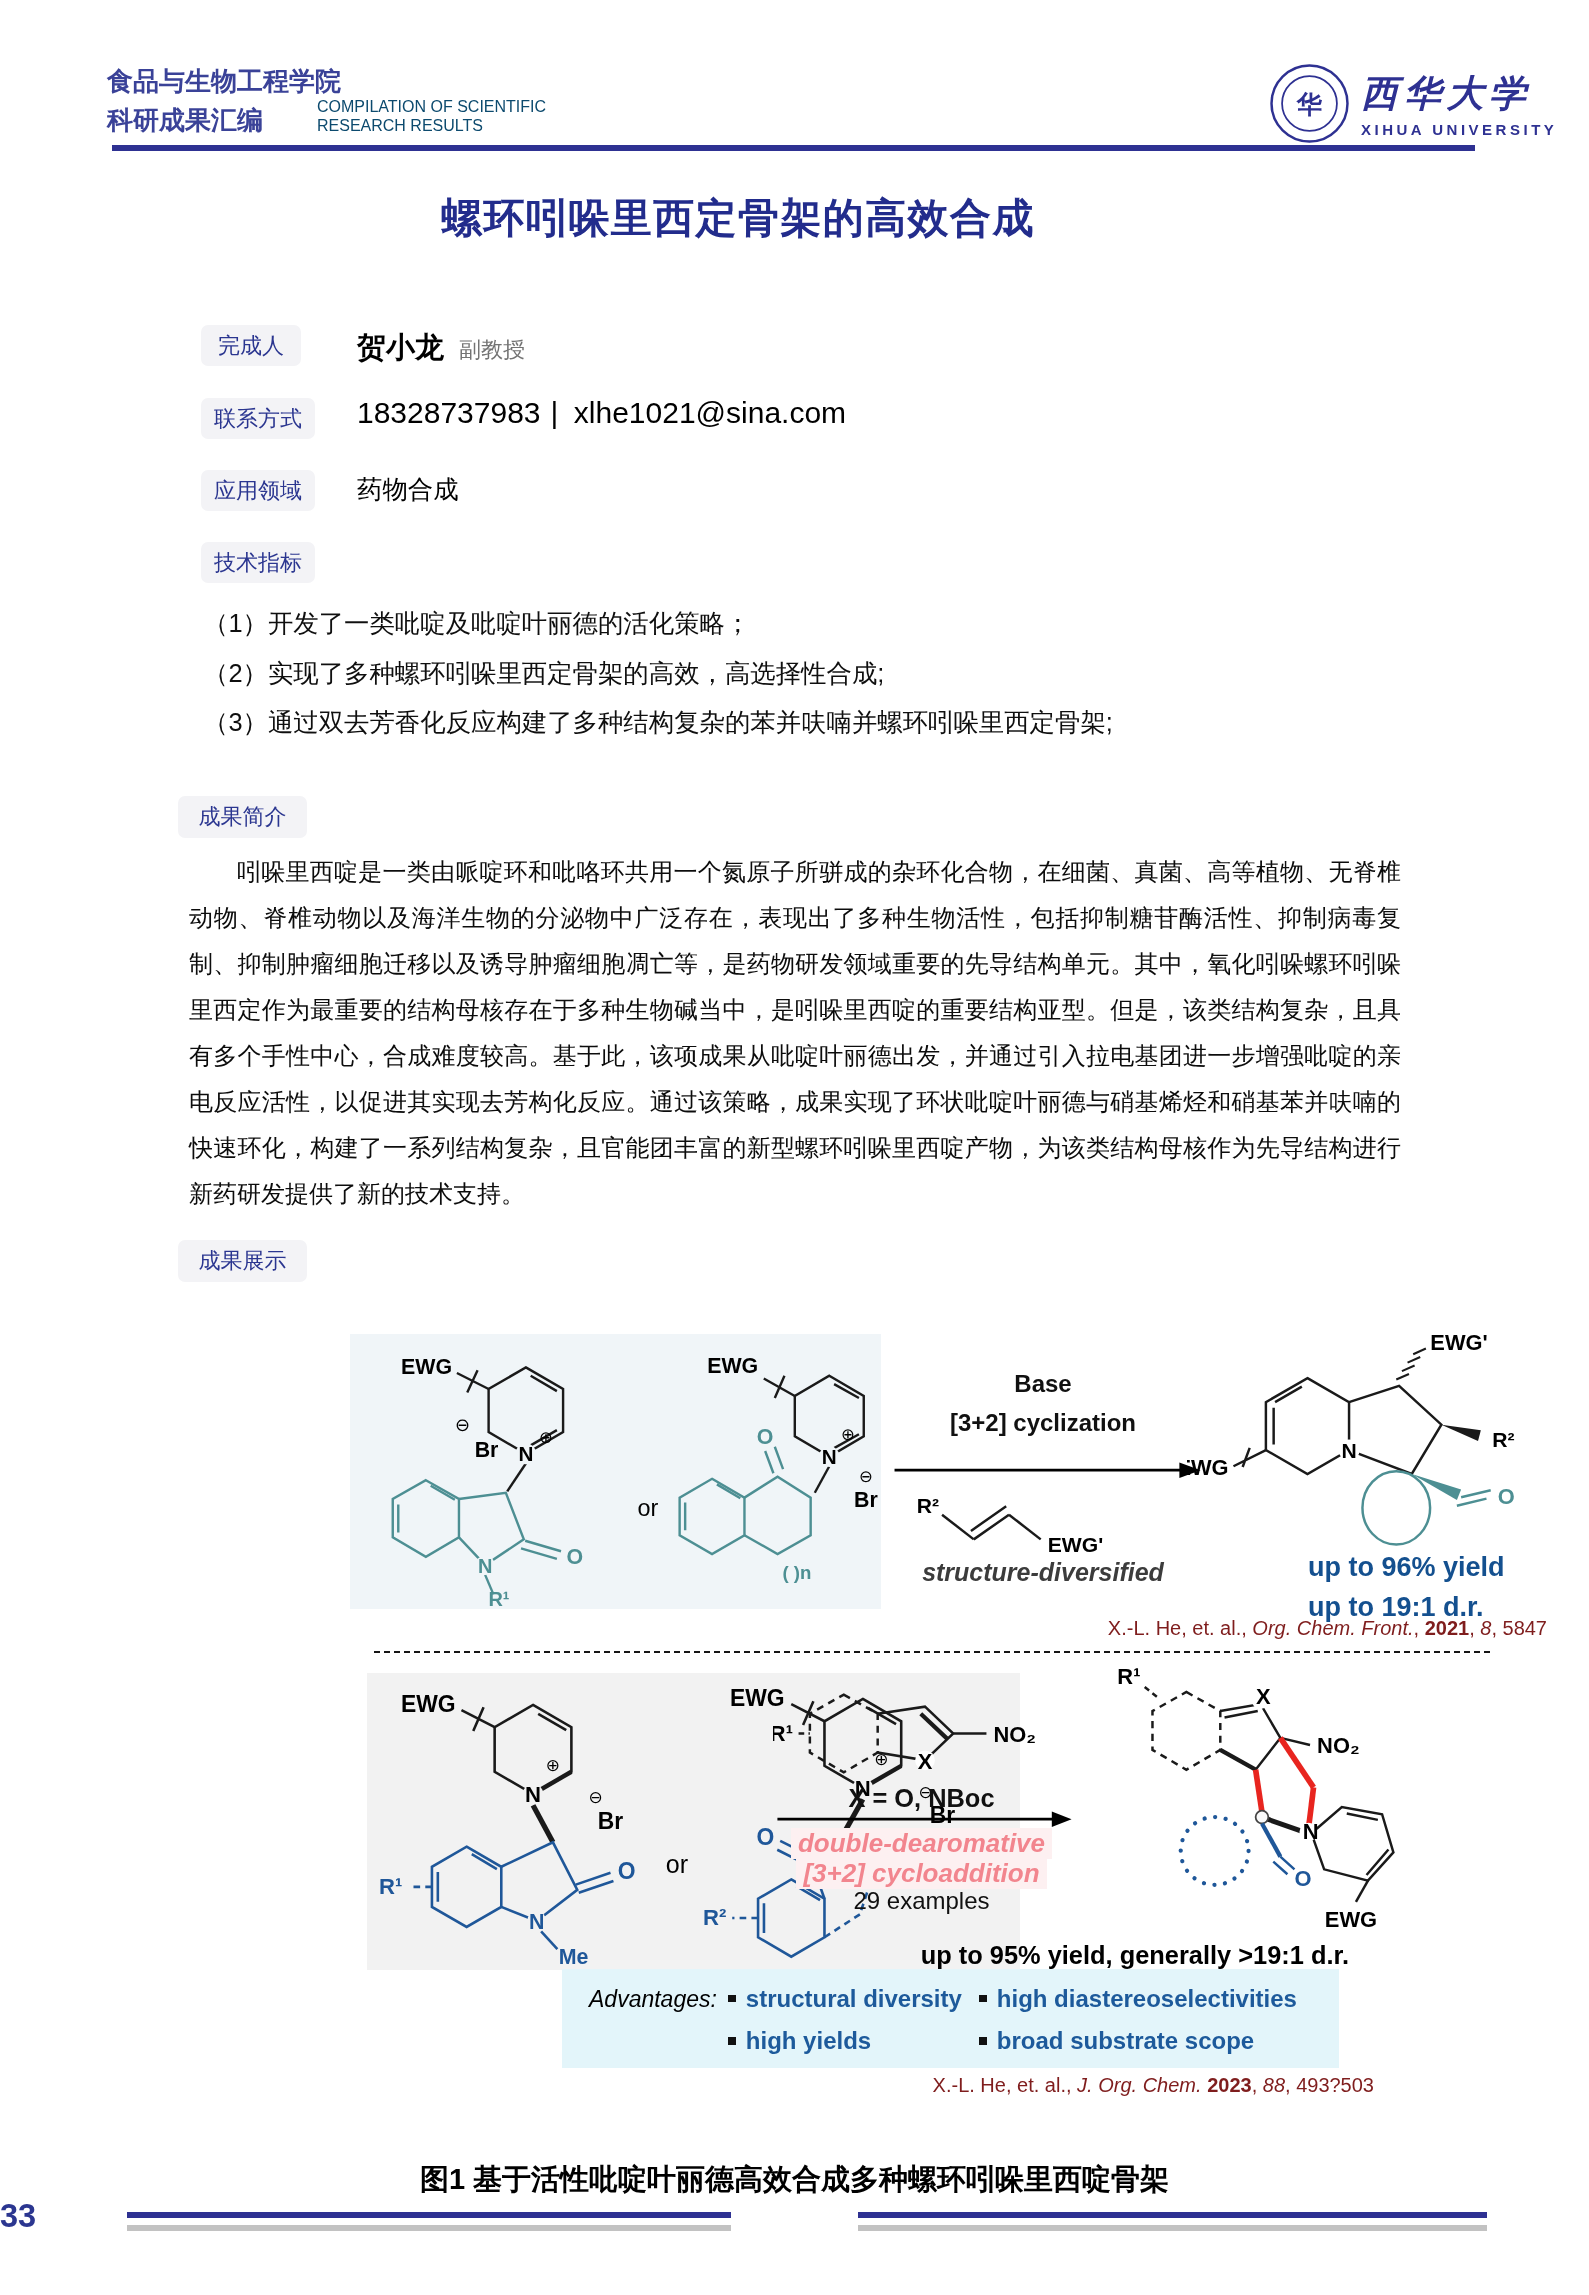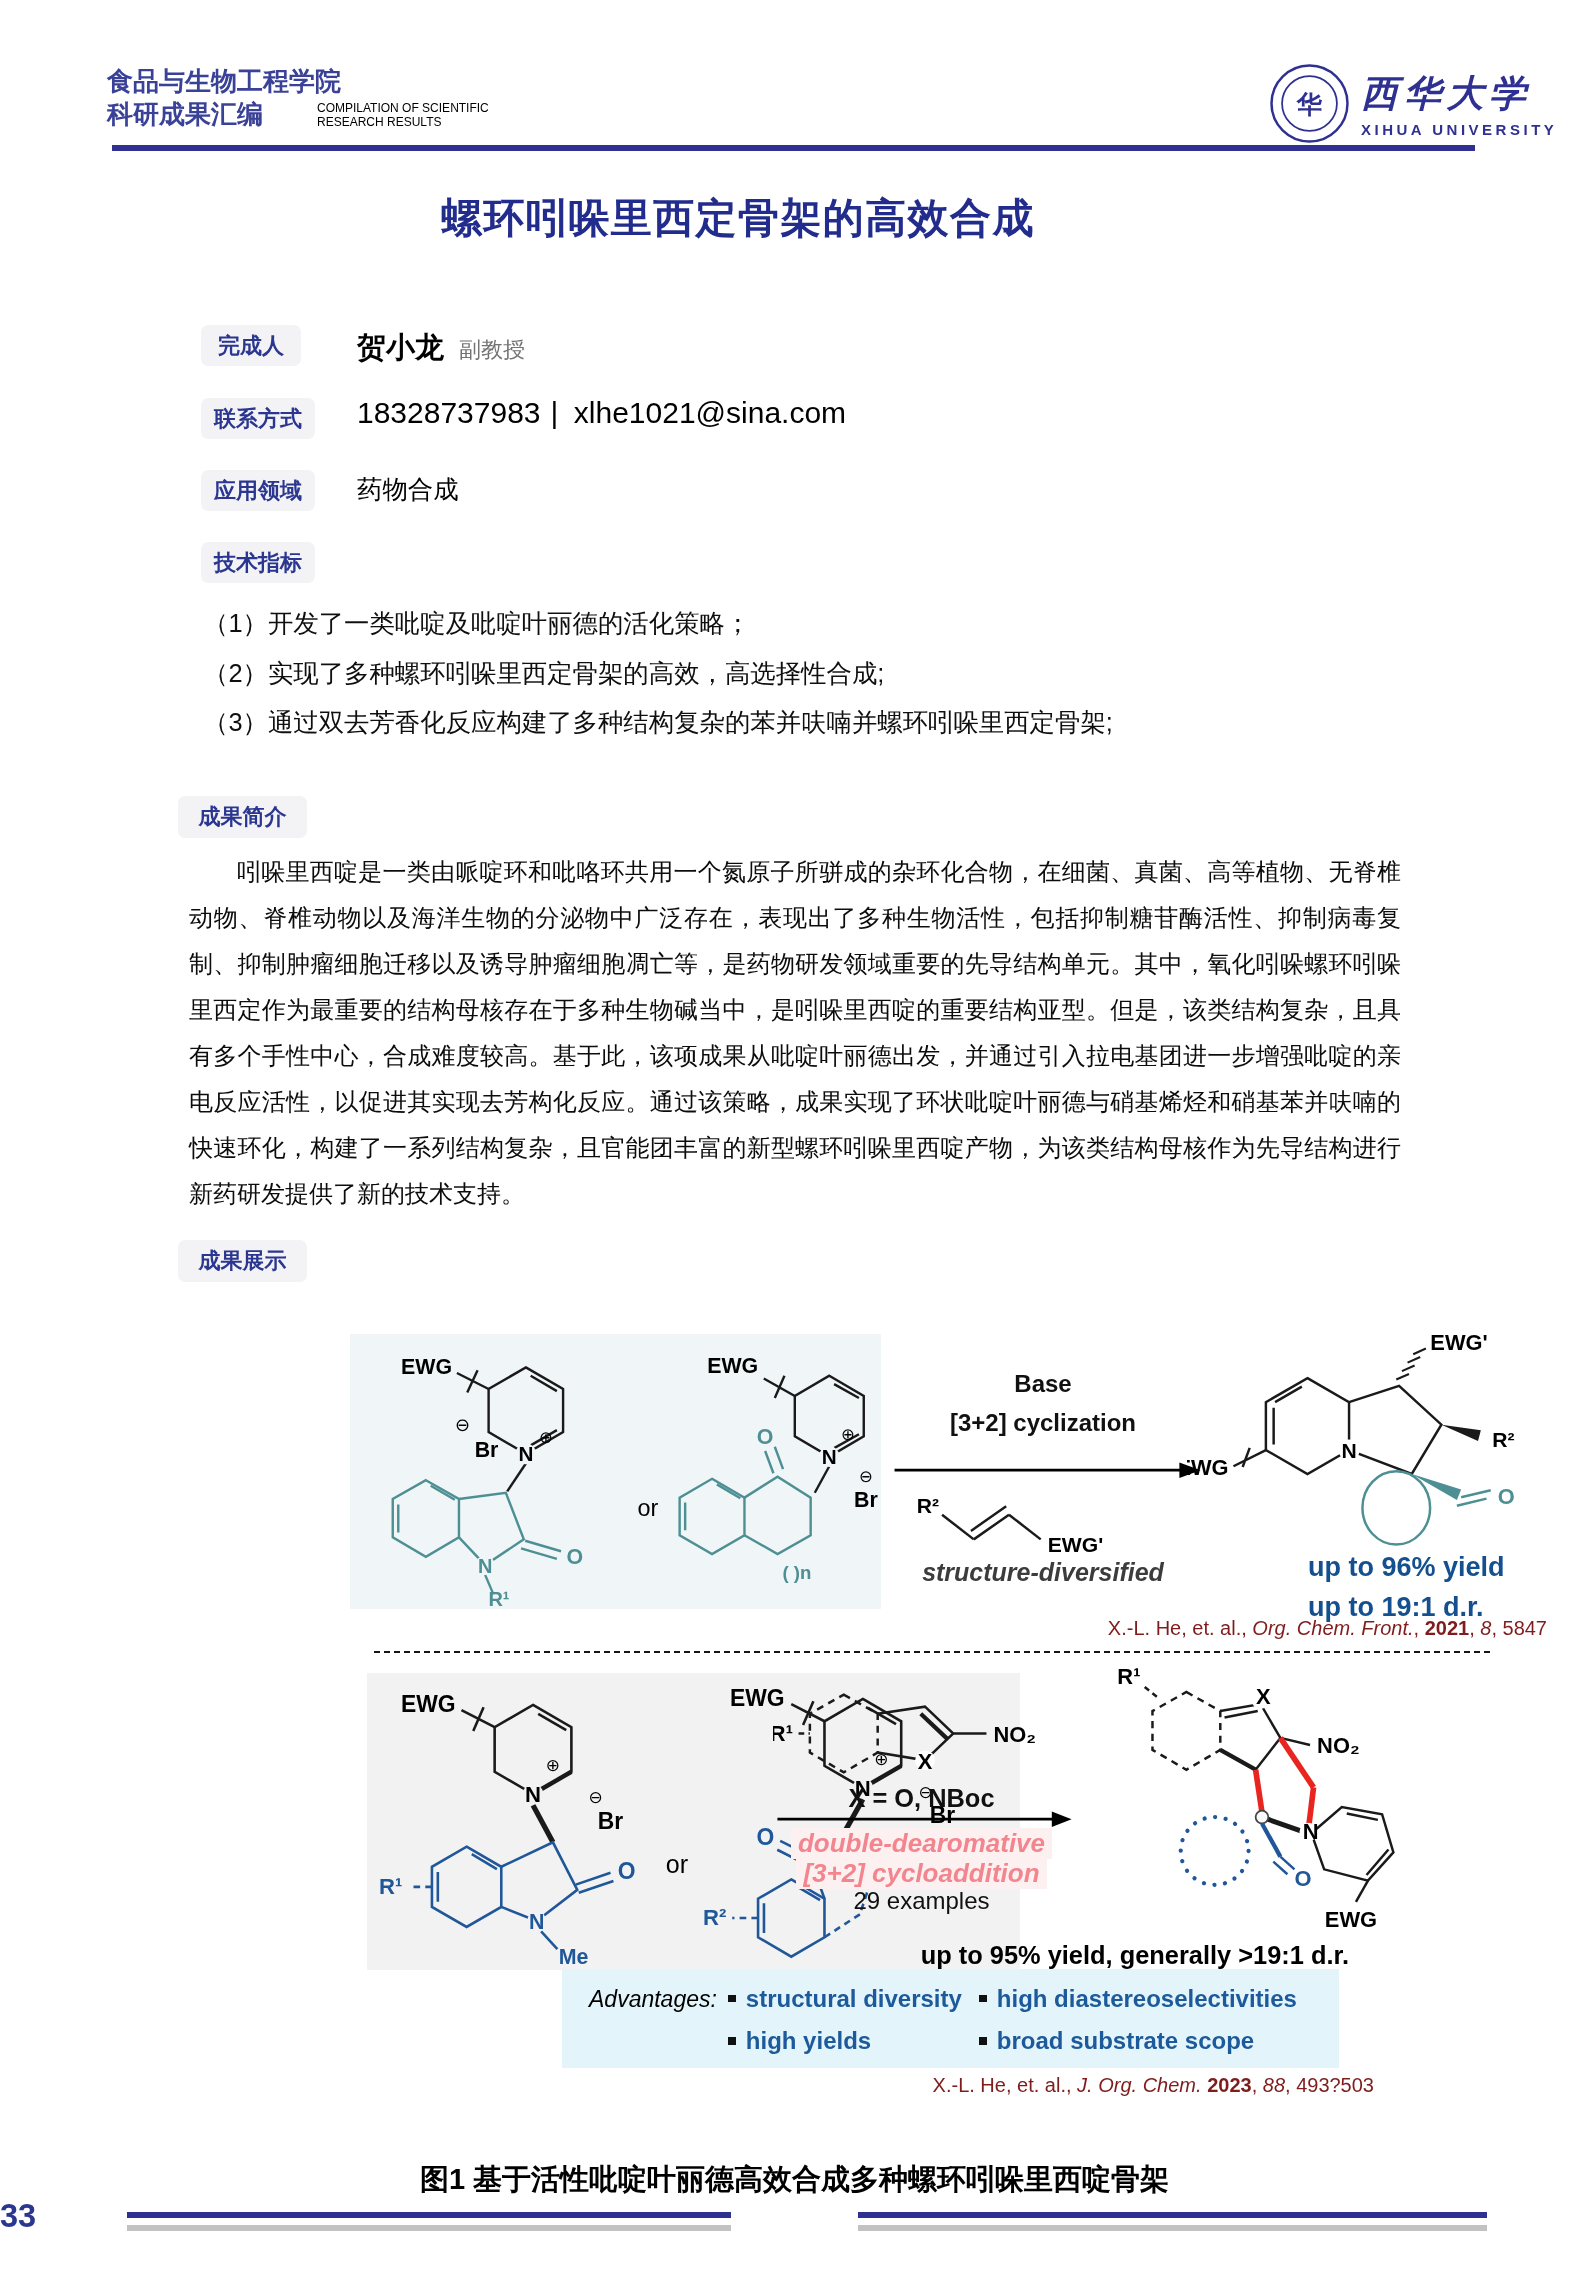--- a/index.html
+++ b/index.html
@@ -4,33 +4,33 @@
 <style>
   html,body{margin:0;padding:0;background:#888;}
   *{box-sizing:border-box;}
   .page{position:relative;width:1589px;height:2295px;background:#ffffff;
         font-family:"Liberation Sans",sans-serif;color:#111;overflow:hidden;margin:0 auto;}
   .abs{position:absolute;}
 
   
   .college{left:107px;top:65px;color:#3a4298;font-weight:bold;font-size:26px;line-height:1.28;}
   .college-row2{display:flex;align-items:flex-end;gap:44px;}
-  .college-en{margin-left:10px;color:#000000;font-size:12px;font-weight:normal;line-height:1.15;padding-bottom:2.1px;}
+  .college-en{margin-left:10px;color:#0c4a6e;font-size:16px;font-weight:normal;line-height:1.15;padding-bottom:2.1px;}
   .uni-block{left:1268px;top:62px;display:flex;align-items:center;}
   .uni-name{color:#2e3192;margin-left:10px;}
   .uni-cn{font-family:"DejaVu Serif","Liberation Serif",serif;font-style:italic;font-weight:bold;font-size:37px;letter-spacing:5.7px;}
   .uni-en{font-size:15px;font-weight:bold;letter-spacing:3.5px;margin-top:2.8px;}
   .header-rule{left:112px;top:145px;width:1363px;height:6.4px;background:#2e3192;}
 
   
   .page-title{left:0;top:191px;width:1476px;text-align:center;
               font-size:41px;font-weight:bold;color:#222c8c;letter-spacing:1.4px;}
 
   
-  .badge{background:#f3f3f6;border-radius:7px;color:#2b3690;font-weight:bold;
+  .badge{background:#f3f3f6;border-radius:7px;color:#2b3690;font-weight:normal;
          font-size:22px;display:flex;align-items:center;justify-content:center;}
   .b1{left:201px;top:325px;width:100px;height:41px;}
   .b2{left:201px;top:398px;width:114px;height:41px;}
   .b3{left:201px;top:470px;width:114px;height:41px;}
   .b4{left:201px;top:542px;width:114px;height:41px;}
   .b5{left:178px;top:796px;width:129px;height:42px;}
   .b6{left:178px;top:1240px;width:129px;height:42px;}
 
   .v-name{left:357px;top:328px;font-size:29px;font-weight:bold;color:#000;}
   .v-title{left:459px;top:335px;font-size:22px;color:#737373;}

